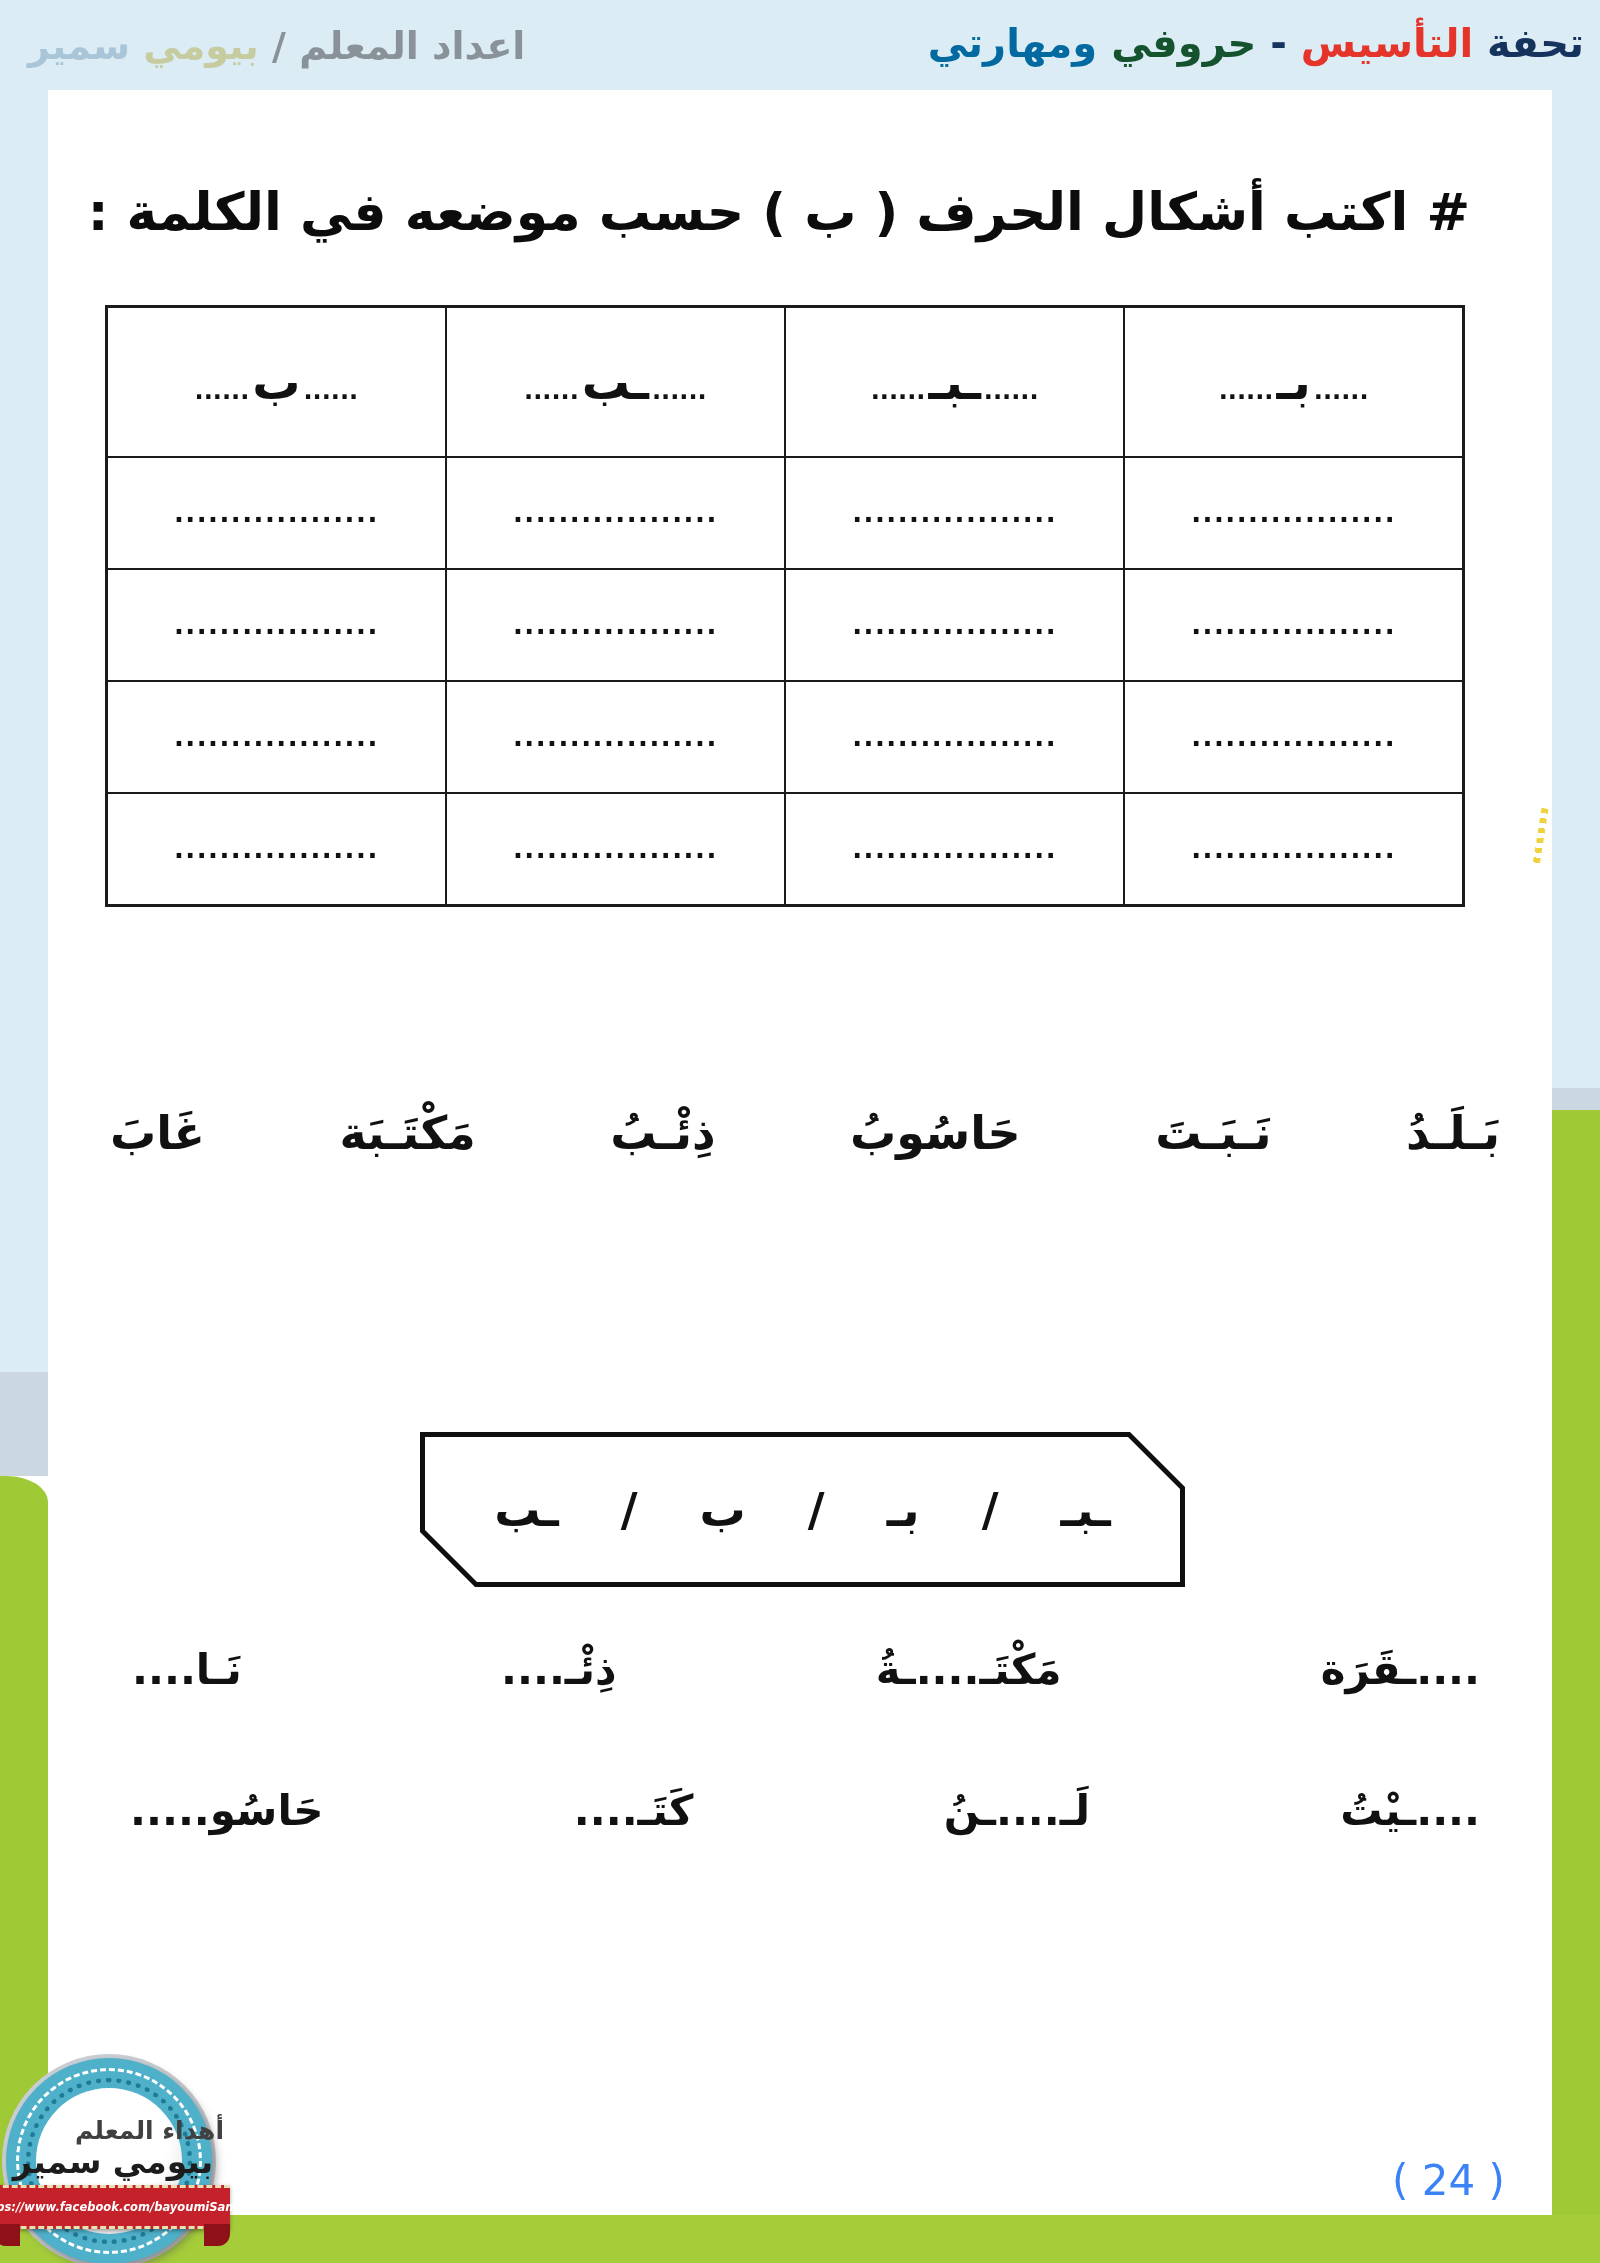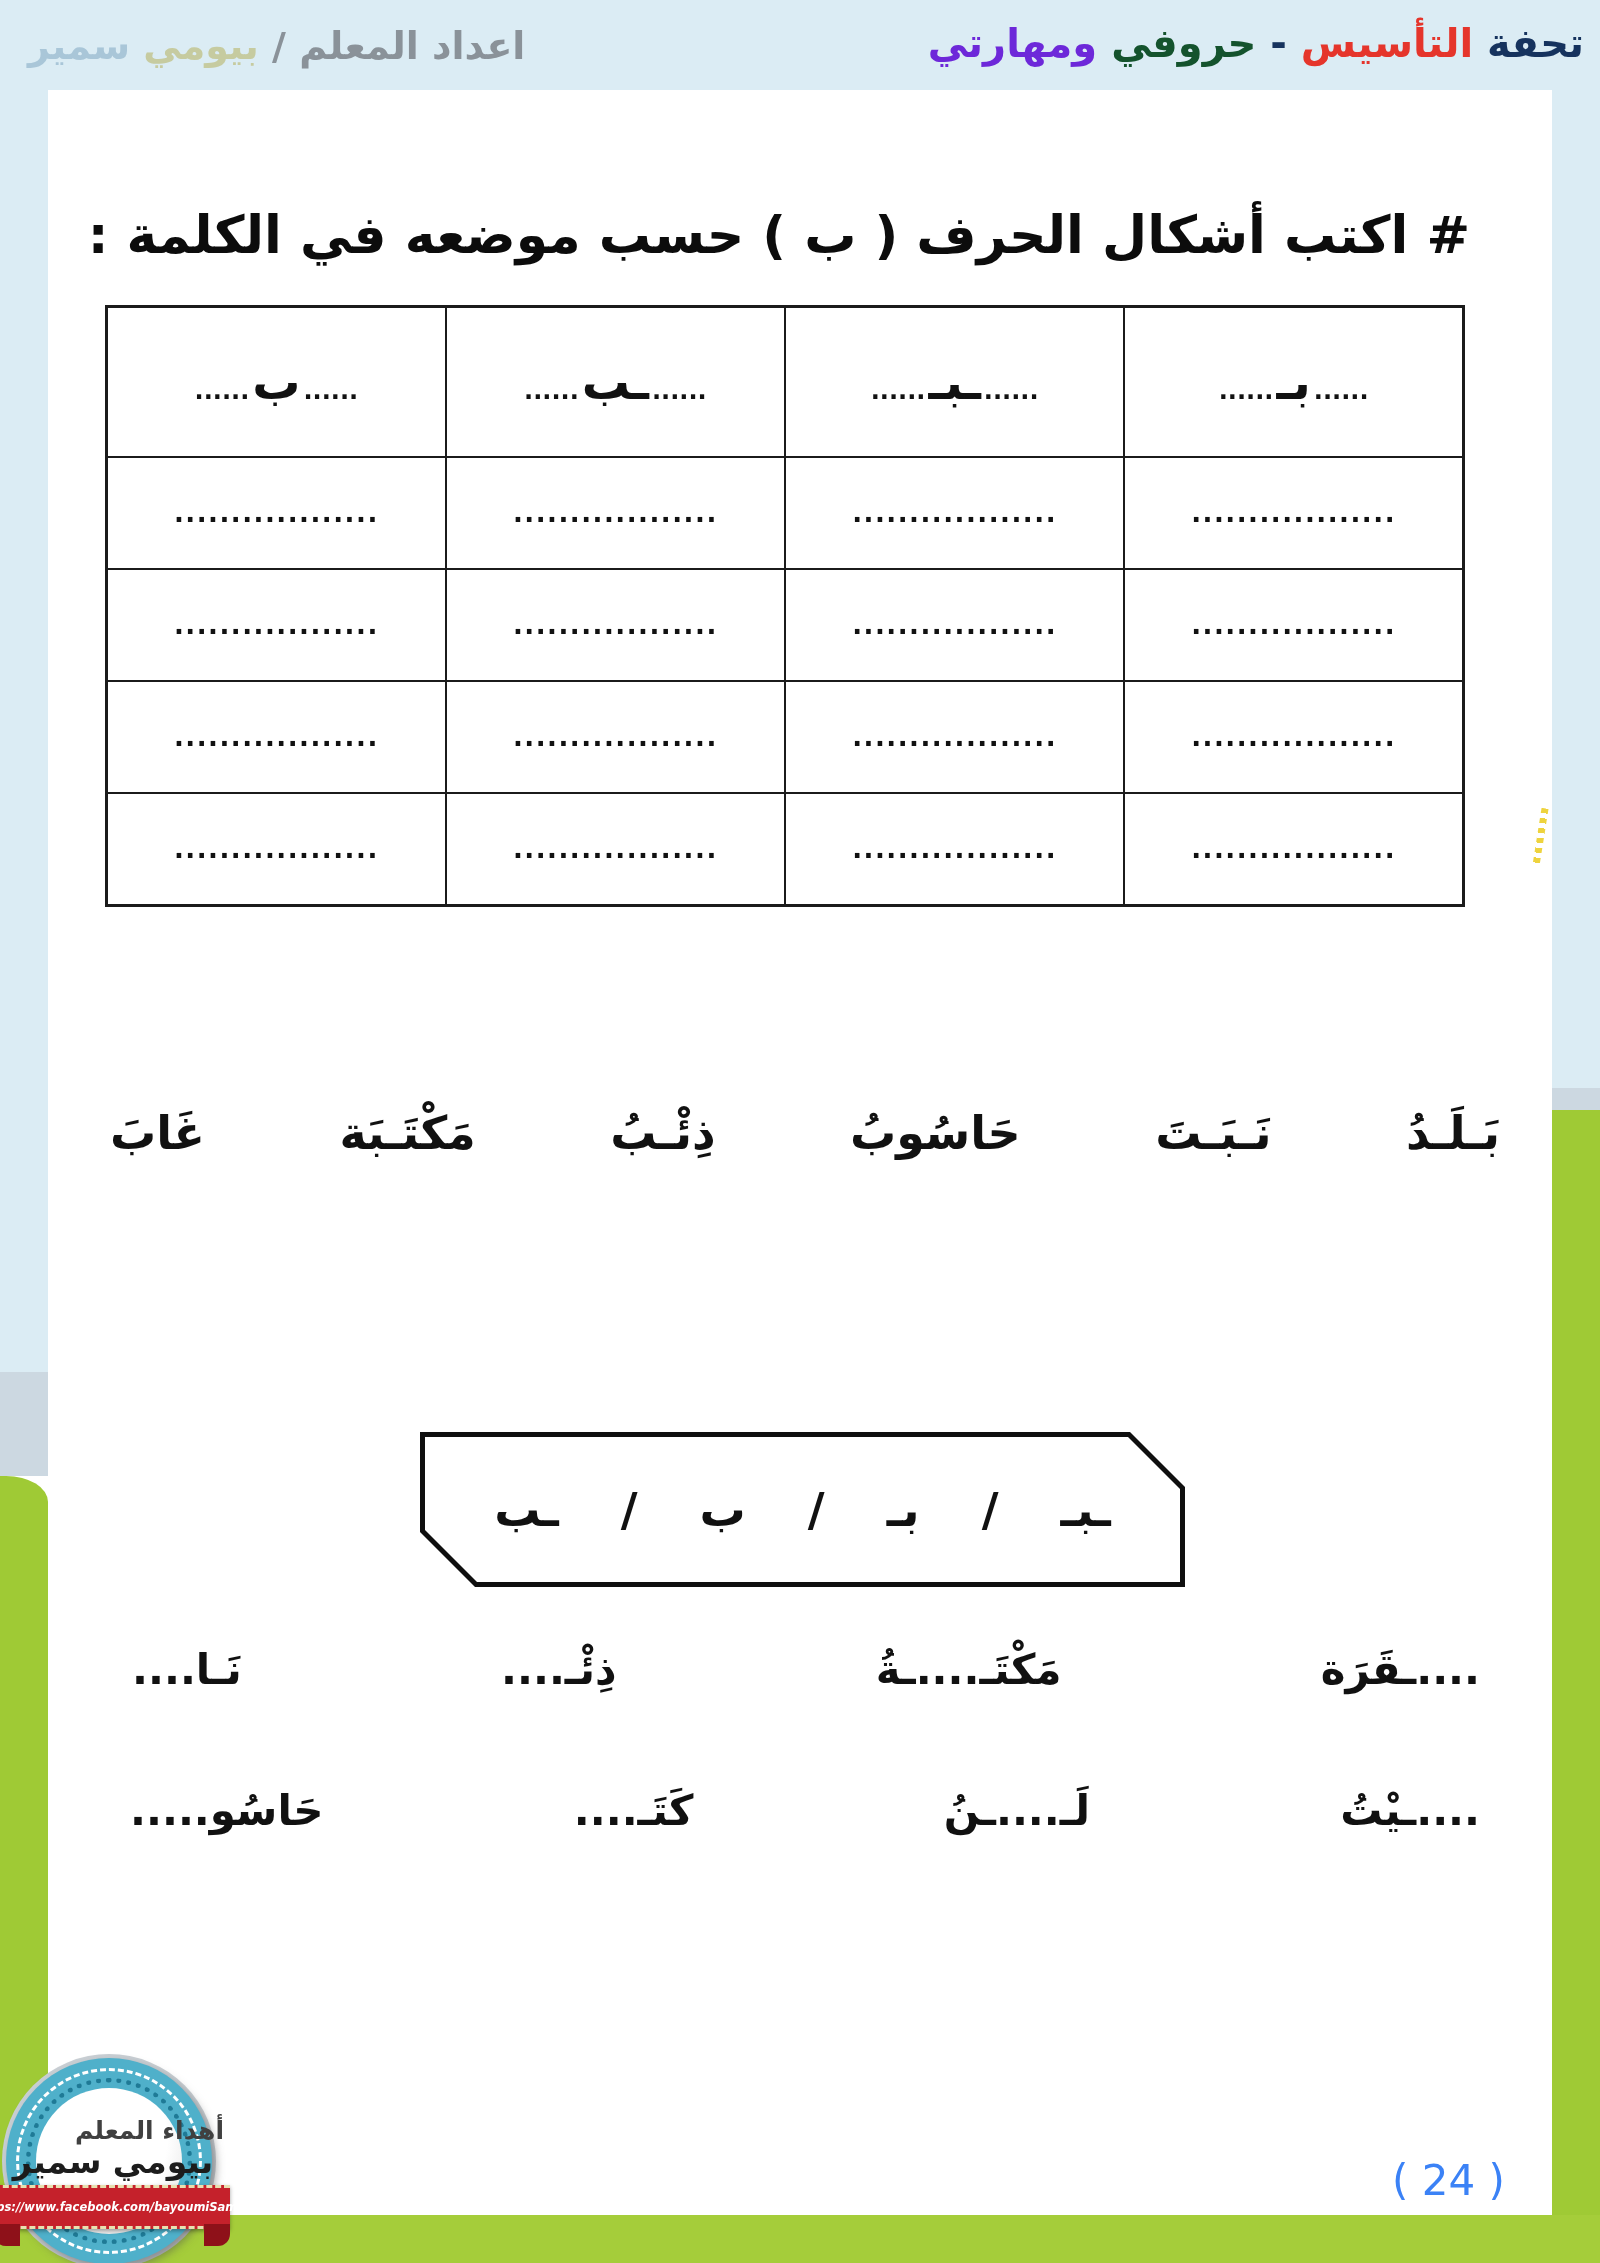--- a/index.html
+++ b/index.html
@@ -19,28 +19,28 @@
   .strip-right-green{top:1110px;right:0;height:1153px;background:#9fca35;}
   .bottom-band{position:absolute;left:0;bottom:0;width:1600px;height:48px;background:#a5cd3a;}
   .yellow-dashes{position:absolute;left:1537px;top:808px;width:7px;height:58px;
     background:repeating-linear-gradient(to bottom,#eed33e 0 5px,transparent 5px 10px);
     transform:rotate(9deg);}
   
   .header-right{position:absolute;top:20px;right:16px;direction:rtl;font-weight:bold;font-size:40px;white-space:nowrap;}
   .header-right .t1,.header-right .dash{color:#16335e;}
   .header-right .t2{color:#e5352b;}
   .header-right .t3{color:#14532d;text-align:right;}
-  .header-right .t4{color:#6d28d9;}
+  .header-right .t4{color:#0369a1;}
   .header-left{position:absolute;top:24px;left:28px;direction:rtl;font-weight:bold;font-size:38px;white-space:nowrap;text-align:center;}
   .header-left .c1{color:#8a9299;}
   .header-left .c2{color:#c6cba0;}
   .header-left .c3{color:#a9c6d8;}
   
   .sec-title{position:absolute;right:130px;direction:rtl;font-size:52px;font-weight:bold;color:#0c0c0c;white-space:nowrap;}
-  .sec1-title{top:182px;margin-top:23px;}
+  .sec1-title{top:182px;}
   .sec2-title{top:962px;}
   .sec3-title{top:1298px;}
   
   .letters-table{position:absolute;left:105px;top:305px;width:1360px;direction:rtl;
     border-collapse:collapse;table-layout:fixed;}
   .letters-table td{border:2px solid #1b1b1b;text-align:center;vertical-align:middle;padding:0;}
   .letters-table{border:3px solid #1b1b1b;}
   .form-row td{height:148px;}
   .blank-row td{height:110px;}
   .side-dots{font-size:24px;font-weight:bold;letter-spacing:1px;}

